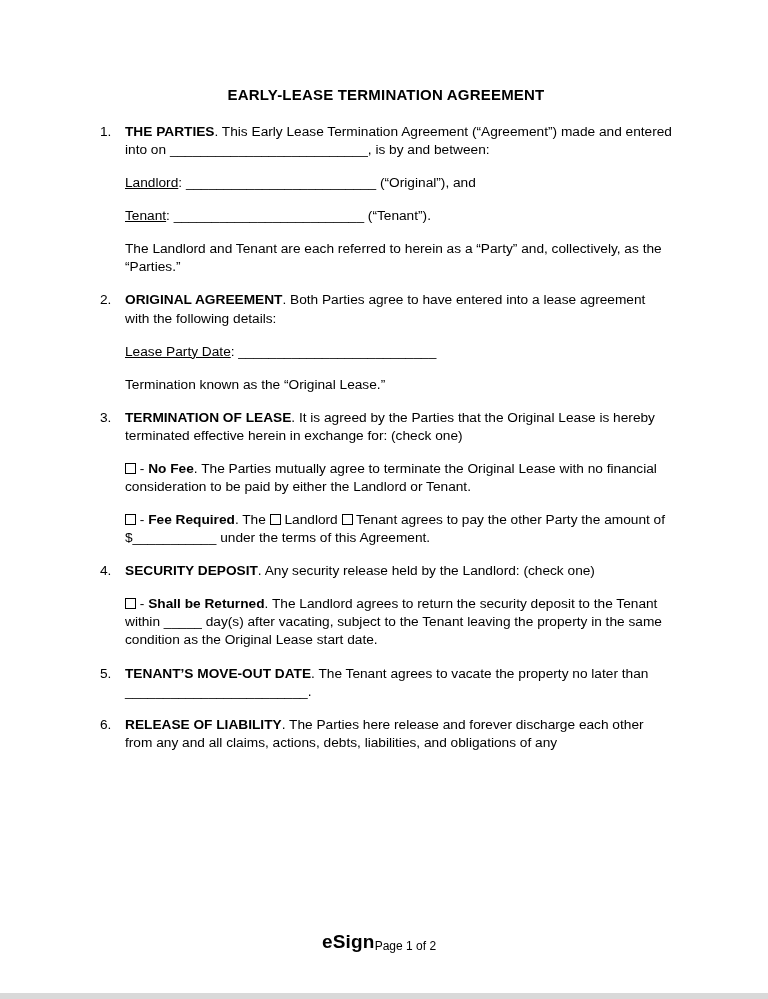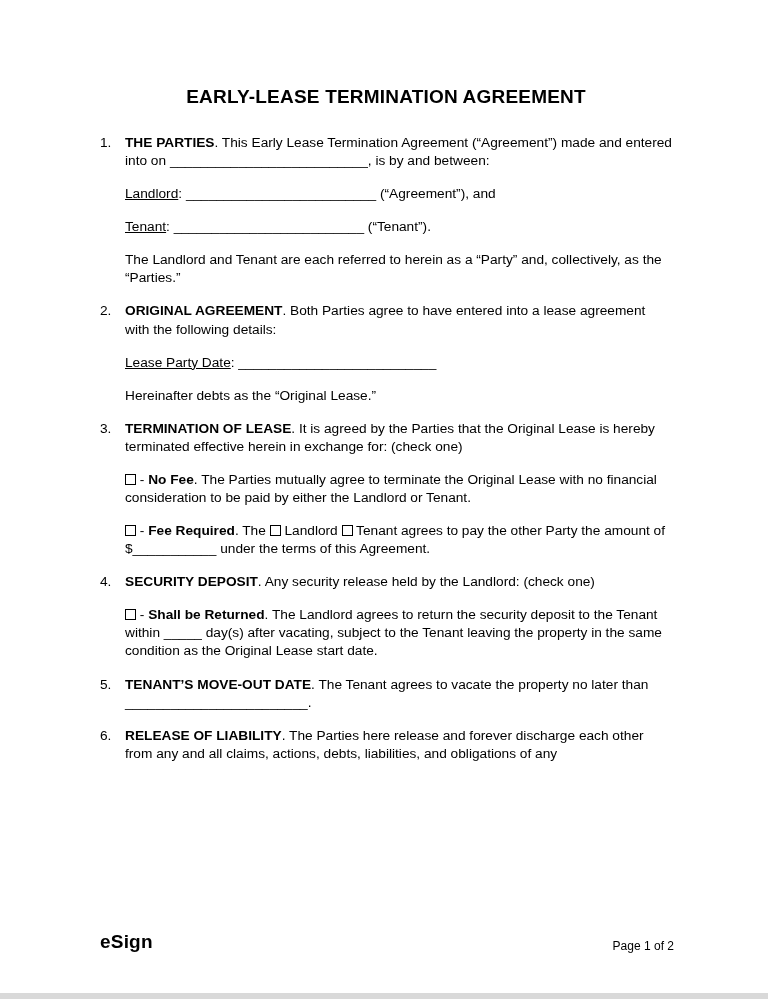--- a/index.html
+++ b/index.html
@@ -11,24 +11,24 @@
     color: #000;
   }
   .page {
     position: relative;
     width: 768px; height: 999px;
     padding: 86px 96px 0 100px;
     overflow: hidden;
     background: #ffffff;
   }
   .title {
-    font-size: 19px;
+    font-size: 15px;
     font-weight: bold;
     text-align: center;
-    margin: 0 0 26px 0;
+    margin: 0 0 20px 0;
     letter-spacing: 0.2px;
   }
   .section {
     display: flex;
     font-size: 13.7px;
     line-height: 1.32;
   }
   .num { width: 25px; flex: none; }
   .content { flex: 1; min-width: 0; }
   p.para { margin: 0 0 15px 0; }
@@ -38,23 +38,23 @@
   strong { font-weight: bold; }
   .cb {
     display: inline-block;
     width: 11px; height: 11px;
     border: 1.5px solid #000;
     vertical-align: -1px;
     background: #fff;
   }
   .footer {
     position: absolute;
-    left: 100px; right: 94px; bottom: 46px;
+    left: 100px; right: 110px; bottom: 46px;
     display: flex;
-    justify-content: space-between;
+    justify-content: center;
     align-items: flex-end;
   }
   .logo { font-size: 19px; font-weight: bold; letter-spacing: 0.2px; }
   .pagenum { font-size: 12px; }
   .page-edge {
     position: absolute;
     left: 0; right: 0; bottom: 0;
     height: 6px;
     background: #d9d9d9;
   }
@@ -63,32 +63,32 @@
 <body>
 
 <div class="page">
 
   <h1 class="title">EARLY-LEASE TERMINATION AGREEMENT</h1>
 
   <div class="section">
     <div class="num">1.</div>
     <div class="content">
       <p class="para"><strong>THE PARTIES</strong><span>. This Early Lease Termination Agreement (“Agreement”) made and entered into on __________________________, is by and between:</span></p>
-      <p class="para indent"><span class="ulabel">Landlord</span><span>: _________________________ (“Agreement”), and</span></p>
+      <p class="para indent"><span class="ulabel">Landlord</span><span>: _________________________ (“Original”), and</span></p>
       <p class="para indent"><span class="ulabel">Tenant</span><span>: _________________________ (“Tenant”).</span></p>
       <p class="para">The Landlord and Tenant are each referred to herein as a “Party” and, collectively, as the “Parties.”</p>
     </div>
   </div>
 
   <div class="section">
     <div class="num">2.</div>
     <div class="content">
       <p class="para"><strong>ORIGINAL AGREEMENT</strong><span>. Both Parties agree to have entered into a lease agreement with the following details:</span></p>
       <p class="para indent"><span class="ulabel">Lease Party Date</span><span>: __________________________</span></p>
-      <p class="para">Hereinafter debts as the “Original Lease.”</p>
+      <p class="para">Termination known as the “Original Lease.”</p>
     </div>
   </div>
 
   <div class="section">
     <div class="num">3.</div>
     <div class="content">
       <p class="para"><strong>TERMINATION OF LEASE</strong><span>. It is agreed by the Parties that the Original Lease is hereby terminated effective herein in exchange for: (check one)</span></p>
       <p class="para indent"><span class="cb"></span><span> - </span><strong>No Fee</strong><span>. The Parties mutually agree to terminate the Original Lease with no financial consideration to be paid by either the Landlord or Tenant.</span></p>
       <p class="para indent"><span class="cb"></span><span> - </span><strong>Fee Required</strong><span>. The </span><span class="cb"></span> <span>Landlord </span><span class="cb"></span> <span>Tenant agrees to pay the other Party the amount of $___________ under the terms of this Agreement.</span></p>
     </div>

